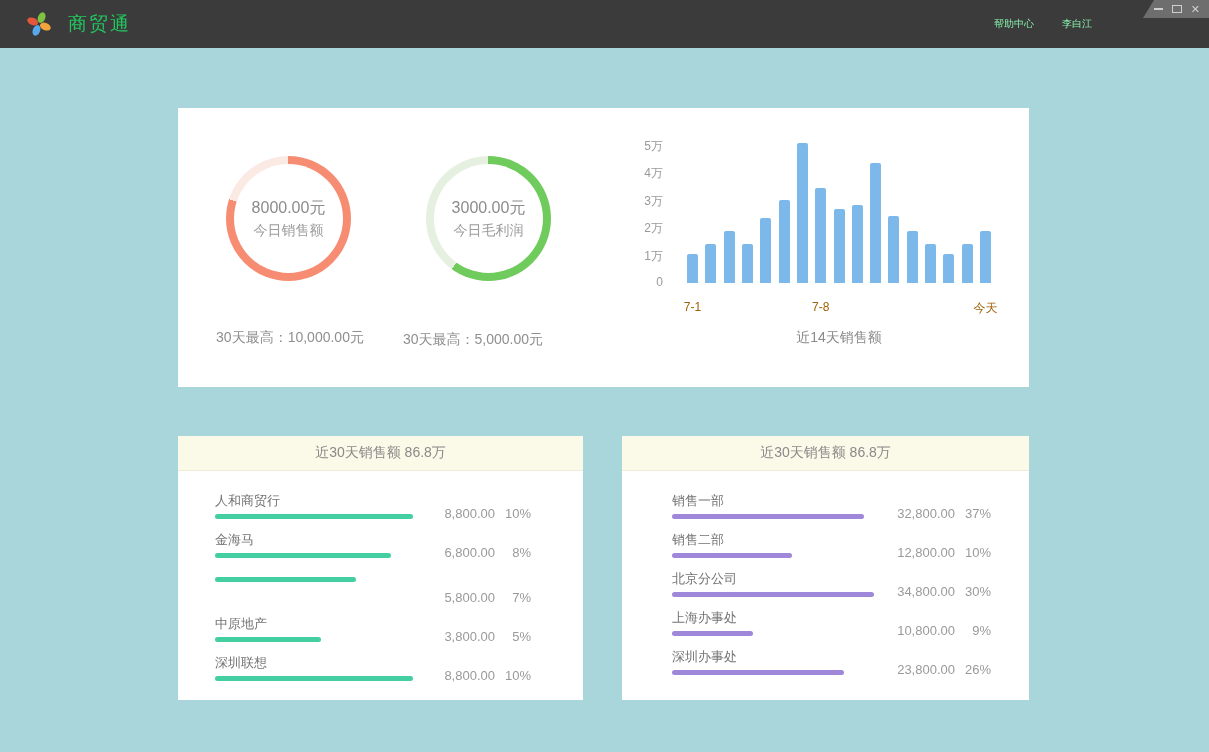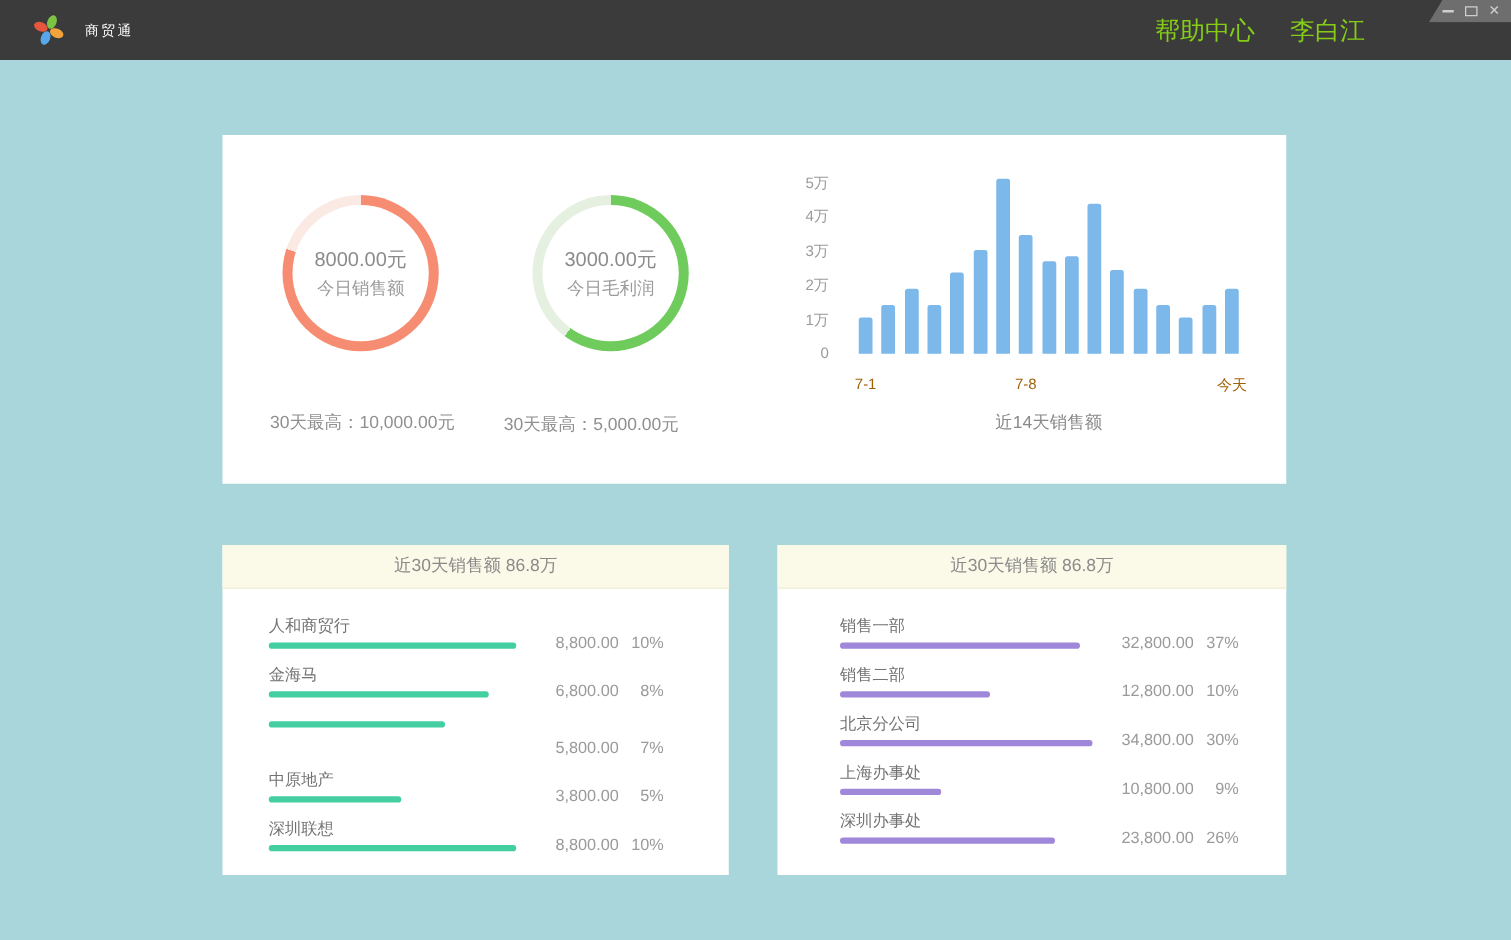--- a/index.html
+++ b/index.html
@@ -7,23 +7,23 @@
     width:1209px;height:752px;position:relative;overflow:hidden;
     background:#a9d6da;
     font-family:"Liberation Sans","DejaVu Sans",sans-serif;
   }
   
   .titlebar{
     position:absolute;top:0;left:0;width:1209px;height:48px;
     background:#3b3b3b;display:flex;align-items:center;z-index:5;
   }
   .logo{margin-left:24px;display:flex;align-items:center;}
-  .app-title{margin-left:14px;font-size:11px;color:#ffffff;letter-spacing:2px;}
+  .app-title{margin-left:14px;font-size:19px;color:#22c55e;letter-spacing:2px;}
   .tb-right{margin-left:auto;display:flex;gap:28px;padding-right:117px;}
-  .tb-link{font-size:20px;color:#84cc16;cursor:pointer;}
+  .tb-link{font-size:10px;color:#86efac;cursor:pointer;}
   .win-controls{
     position:absolute;top:0;right:0;width:66px;height:18px;background:#6e6e6e;
     clip-path:polygon(11px 0,100% 0,100% 100%,0 100%);
     display:flex;align-items:center;justify-content:flex-end;gap:9px;padding-right:9px;box-sizing:border-box;
   }
   .wc-min{width:9px;height:2px;background:#cfcfcf;display:inline-block;}
   .wc-max{width:8px;height:6px;border:1.5px solid #cfcfcf;display:inline-block;}
   .wc-close{color:#cfcfcf;font-size:11px;line-height:11px;}
   
   .card{position:absolute;background:#ffffff;}

